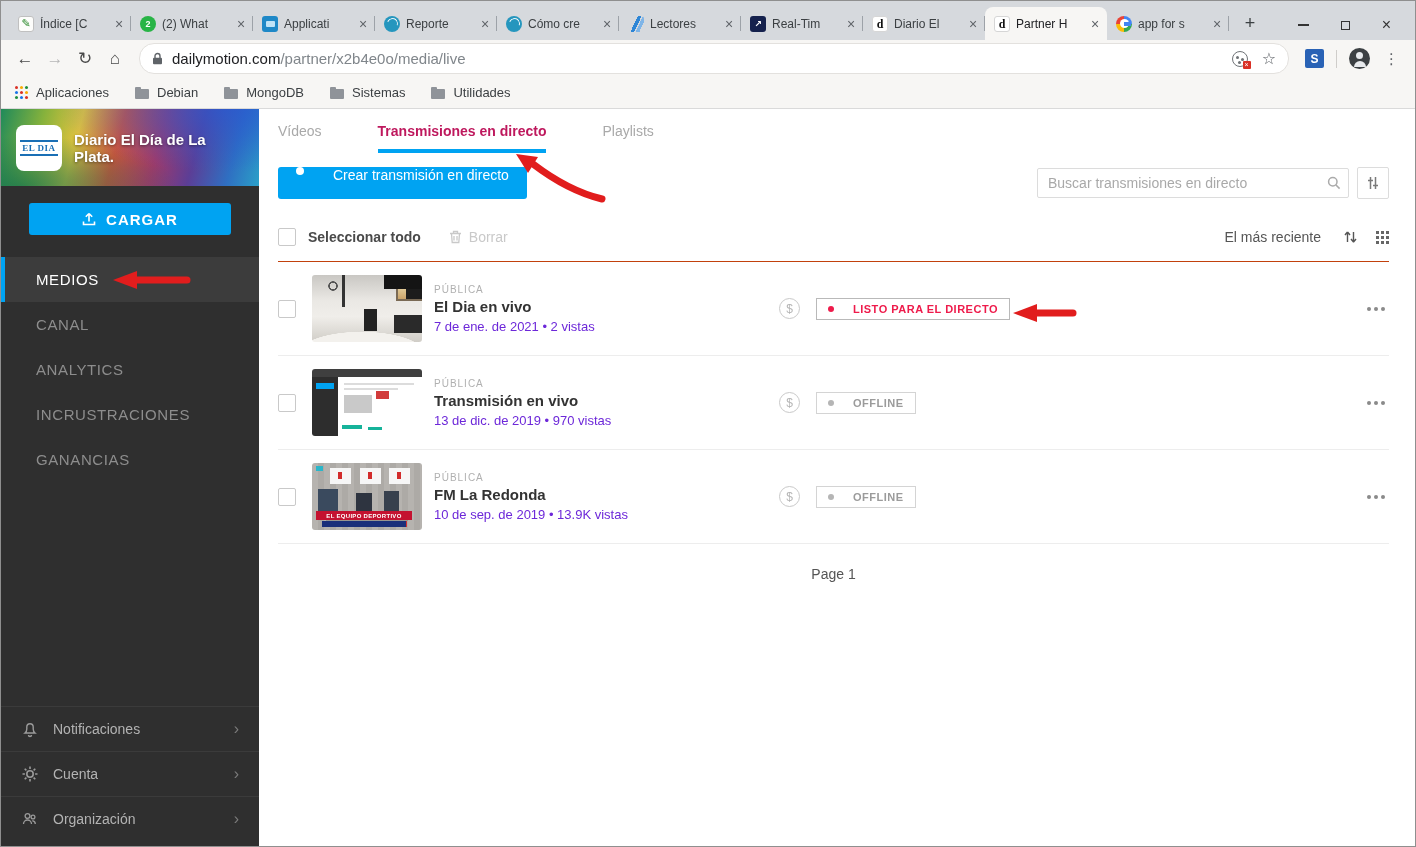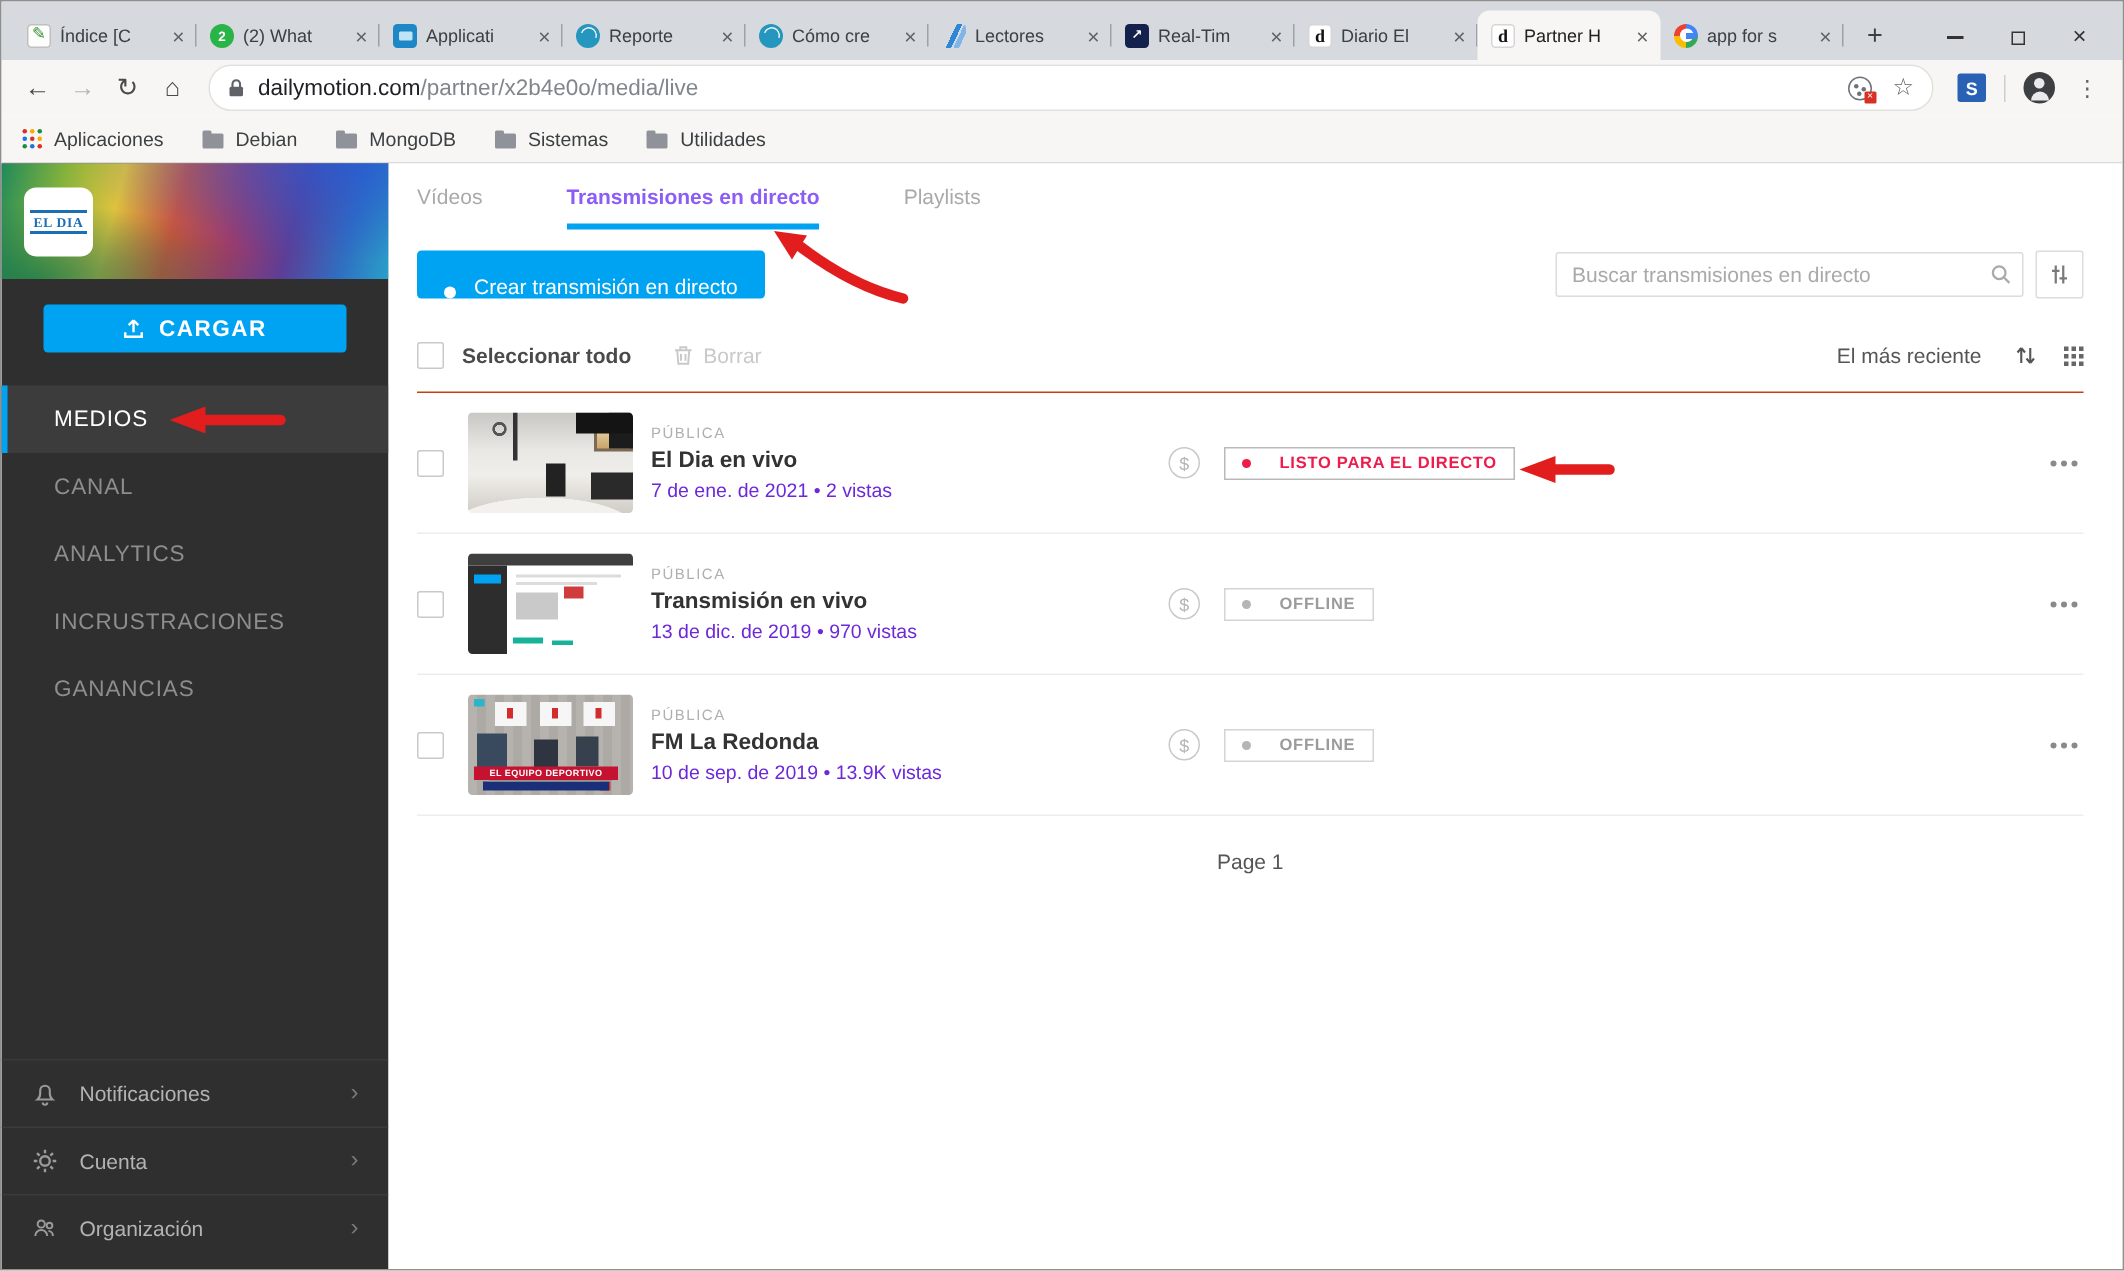--- a/index.html
+++ b/index.html
@@ -79,24 +79,24 @@
   .nav-item{height:45px;display:flex;align-items:center;padding-left:31px;font-size:15px;letter-spacing:.6px;color:#8d8d8d;
     cursor:pointer;border-left:4px solid transparent}
   .nav-item.active{background:#3c3c3c;color:#fff;border-left-color:var(--accent,#00a3f2)}
   .side-footer{margin-top:auto}
   .sf-item{height:44px;display:flex;align-items:center;padding:0 20px;border-top:1px solid #3b3b3b;color:#b3b3b3;font-size:14px;gap:14px;cursor:pointer}
   .sf-chevron{margin-left:auto;color:#7a7a7a;font-size:16px}
   
   .content{flex:1;background:#fff;position:relative;padding:14px 26px 0 19px;box-sizing:border-box;min-width:0}
   .mtabs{display:flex;gap:56px;font-size:14px;margin-bottom:14px}
   .mtab{padding-bottom:10px;color:#a9a9a9;cursor:pointer;border-bottom:4px solid transparent}
-  .mtab.active{color:#8b5cf6;font-weight:bold;border-bottom-color:var(--accent,#00a3f2)}
+  .mtab.active{color:#be185d;font-weight:bold;border-bottom-color:var(--accent,#00a3f2)}
   .actions{display:flex;align-items:center}
   .create-btn{height:32px;background:var(--accent,#00a3f2);color:#fff;border:none;border-radius:3px;font-size:14px;
-    display:flex;align-items:flex-end;gap:12px;padding:0 18px;cursor:pointer;font-family:inherit}
+    display:flex;align-items:flex-start;gap:29px;padding:0 18px;cursor:pointer;font-family:inherit}
   .live-dot{width:8px;height:8px;border-radius:50%;background:#fff}
   .search-wrap{margin-left:auto;display:flex;align-items:center}
   .search-box{position:relative;width:312px;height:30px}
   .search-input{width:100%;height:100%;box-sizing:border-box;border:1px solid #dcdcdc;border-radius:2px;padding:0 30px 0 10px;
     font-size:14px;color:#333;font-family:inherit;outline:none}
   .search-input::placeholder{color:#a9a9a9}
   .search-ico{position:absolute;right:8px;top:8px}
   .filter-btn{width:30px;height:30px;border:1px solid #dcdcdc;border-radius:2px;margin-left:8px;display:flex;align-items:center;justify-content:center;background:#fff;cursor:pointer}
   .select-row{display:flex;align-items:center;margin-top:26px;height:24px}
   .cb{width:18px;height:18px;border:1px solid #c9c9c9;border-radius:2px;background:#fff;flex:none;cursor:pointer;box-sizing:border-box}
@@ -273,20 +273,21 @@
     </span>
   </div>
 
   <div class="app">
 
     <div class="sidebar">
       <div class="banner">
         <span class="logo">
           <span class="logo-text">EL DIA</span>
         </span>
+        <span class="channel-name">Diario El Día de La Plata.</span>
       </div>
       <button class="cargar">
         <span style="display:flex">
           <svg width="14" height="14" viewBox="0 0 14 14" fill="none" stroke="#fff" stroke-width="1.6">
               <path d="M7 9.5V1.5M7 1.5 3.8 4.7M7 1.5l3.2 3.2M1.5 9.5v3h11v-3"></path>
             </svg>
         </span>
         <span>CARGAR</span>
       </button>
       <div class="nav">

